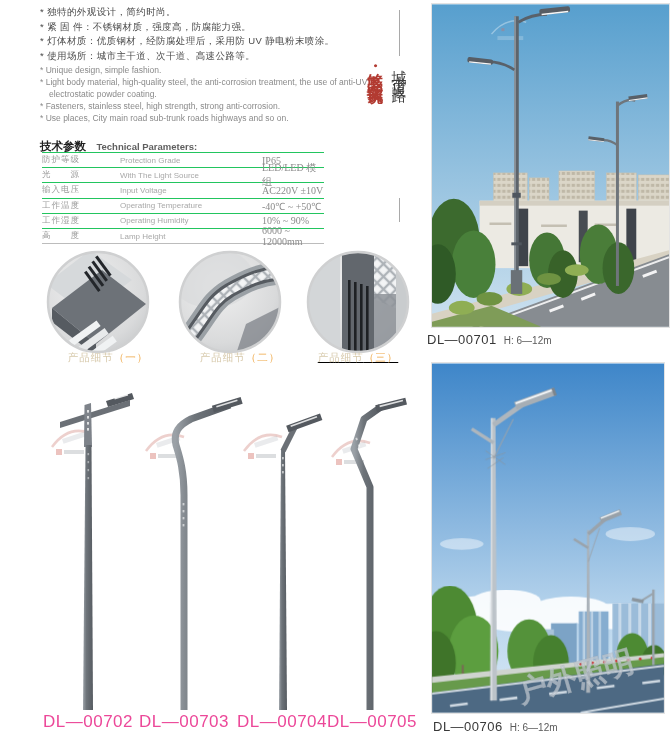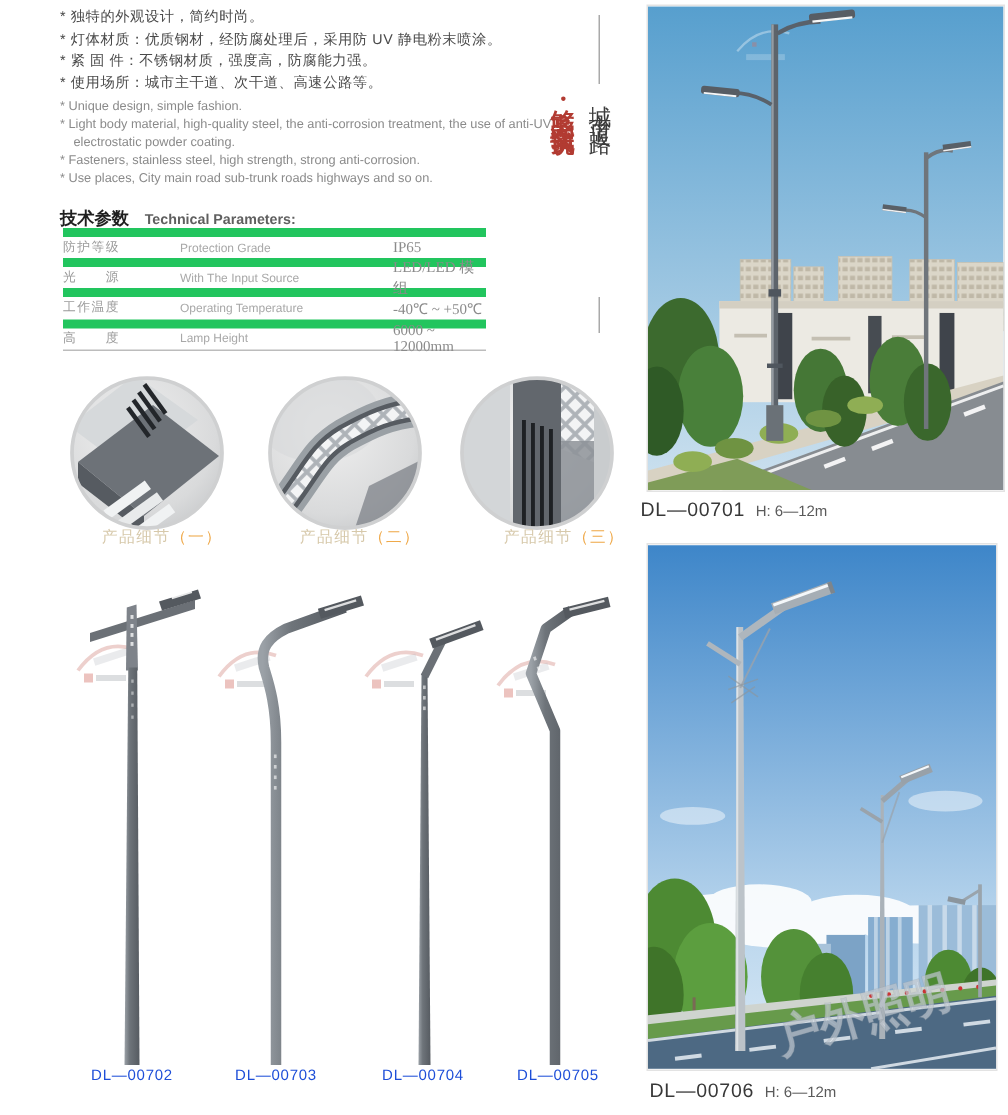--- a/index.html
+++ b/index.html
@@ -10,54 +10,54 @@
   
   .feat-cn{left:40px;top:5px;width:332px;font-size:9.5px;line-height:14.5px;color:#4a4a4a;letter-spacing:.4px;}
   .feat-en{left:40px;top:64px;width:330px;font-size:8.5px;line-height:12px;color:#8a8a8a;}
   .feat-en div, .feat-cn div{padding-left:9px;text-indent:-9px;}
 
   
   .tech-head{left:40px;top:136px;white-space:nowrap;}
   .tech-head .cn{font-size:11.5px;font-weight:bold;color:#1f1f1f;text-align:right;}
   .tech-head .en{font-size:9.5px;font-weight:bold;color:#5f5f5f;margin-left:6px;}
   .tech-table{left:42px;top:152px;width:282px;}
-  .t-row{display:flex;align-items:center;height:14.2px;border-top:6px solid #22c55e;}
+  .t-row{display:flex;align-items:center;height:14.2px;border-top:1px solid #22c55e;}
   .t-row:last-child{border-bottom:1px solid #bcbcbc;}
   .t-cn{width:78px;font-size:8.5px;color:#9a9a9a;letter-spacing:1px;}
   .t-en{width:142px;font-size:8px;color:#a8a8a8;}
   .t-val{flex:1;font-size:10px;color:#8b8b8b;font-family:Liberation Serif, serif;}
 
   
   .v-line{width:1px;background:#a9a9a9;left:399px;}
   .red-slogan{left:364px;top:60px;writing-mode:vertical-rl;font-size:16px;font-weight:bold;
               color:#b23b32;letter-spacing:1.5px;font-family:"DejaVu Serif","Liberation Serif",serif;}
   .black-cat{left:389px;top:58px;writing-mode:vertical-rl;font-size:15px;color:#3b3b3b;letter-spacing:6px;}
 
   
   .circ-cap{top:351px;width:110px;text-align:center;font-size:10.5px;letter-spacing:1px;}
   .circ-cap .lbl{color:#d7c9ab;margin-left:20px;}
   .circ-cap .num{color:#efa94a;}
 
   
-  .draw-cap{top:712px;width:110px;text-align:center;font-size:10px;color:#1d4ed8;letter-spacing:.5px;}
+  .draw-cap{top:712px;width:110px;text-align:center;font-size:17px;color:#ec4899;letter-spacing:.5px;}
 
   
   .photo{border:1px solid #e3e3e3;box-sizing:border-box;}
   .photo-cap{font-size:13px;color:#383838;letter-spacing:.5px;white-space:nowrap;}
   .photo-cap .h{font-size:10px;color:#5a5a5a;margin-left:7px;letter-spacing:0;}
 </style>
 </head>
 <body>
 
 <div id="page">
 
   <div class="abs feat-cn">
     <div>* 独特的外观设计，简约时尚。</div>
+    <div>* 紧 固 件：不锈钢材质，强度高，防腐能力强。</div>
     <div>* 灯体材质：优质钢材，经防腐处理后，采用防 UV 静电粉末喷涂。</div>
-    <div>* 紧 固 件：不锈钢材质，强度高，防腐能力强。</div>
     <div>* 使用场所：城市主干道、次干道、高速公路等。</div>
   </div>
 
   <div class="abs feat-en">
     <div>* Unique design, simple fashion.</div>
     <div>* Light body material, high-quality steel, the anti-corrosion treatment, the use of anti-UV electrostatic powder coating.</div>
     <div>* Fasteners, stainless steel, high strength, strong anti-corrosion.</div>
     <div>* Use places, City main road sub-trunk roads highways and so on.</div>
   </div>
 
@@ -71,27 +71,37 @@
     <span class="en">Technical Parameters:</span>
   </div>
   <div class="abs tech-table">
     <div class="t-row">
       <span class="t-cn">防护等级</span>
         <span class="t-en">Protection Grade</span>
         <span class="t-val">IP65</span>
     </div>
     <div class="t-row">
       <span class="t-cn">光　　源</span>
-        <span class="t-en">With The Input Source</span>
+        <span class="t-en">With The Light Source</span>
         <span class="t-val">LED/LED 模组</span>
+    </div>
+    <div class="t-row">
+      <span class="t-cn">输入电压</span>
+        <span class="t-en">Input Voltage</span>
+        <span class="t-val">AC220V ±10V</span>
     </div>
     <div class="t-row">
       <span class="t-cn">工作温度</span>
         <span class="t-en">Operating Temperature</span>
         <span class="t-val">-40℃ ~ +50℃</span>
+    </div>
+    <div class="t-row">
+      <span class="t-cn">工作湿度</span>
+        <span class="t-en">Operating Humidity</span>
+        <span class="t-val">10% ~ 90%</span>
     </div>
     <div class="t-row">
       <span class="t-cn">高　　度</span>
         <span class="t-en">Lamp Height</span>
         <span class="t-val">6000 ~ 12000mm</span>
     </div>
   </div>
 
   <svg class="abs" style="left:30px;top:247px;" width="400" height="110" viewBox="0 0 400 110">
     <defs>
@@ -156,21 +166,21 @@
       <circle r="50" fill="none" stroke="#cfd0d1" stroke-width="2.5"></circle>
     </g>
   </svg>
 
   <div class="abs circ-cap" style="left:43px;">
     <span class="lbl">产品细节</span><span class="num">（一）</span>
   </div>
   <div class="abs circ-cap" style="left:175px;">
     <span class="lbl">产品细节</span><span class="num">（二）</span>
   </div>
-  <div class="abs circ-cap" style="left:311px;">
+  <div class="abs circ-cap" style="left:293px;text-decoration:underline;">
     <span class="lbl">产品细节</span><span class="num">（三）</span>
   </div>
 
   <svg class="abs" style="left:30px;top:385px;" width="400" height="325" viewBox="0 0 400 325">
     <defs>
       <linearGradient id="pg" x1="0" y1="0" x2="1" y2="0">
         <stop offset="0" stop-color="#9ba1a7"></stop>
           <stop offset="0.35" stop-color="#6e747a"></stop>
           <stop offset="1" stop-color="#565b61"></stop>
       </linearGradient>

